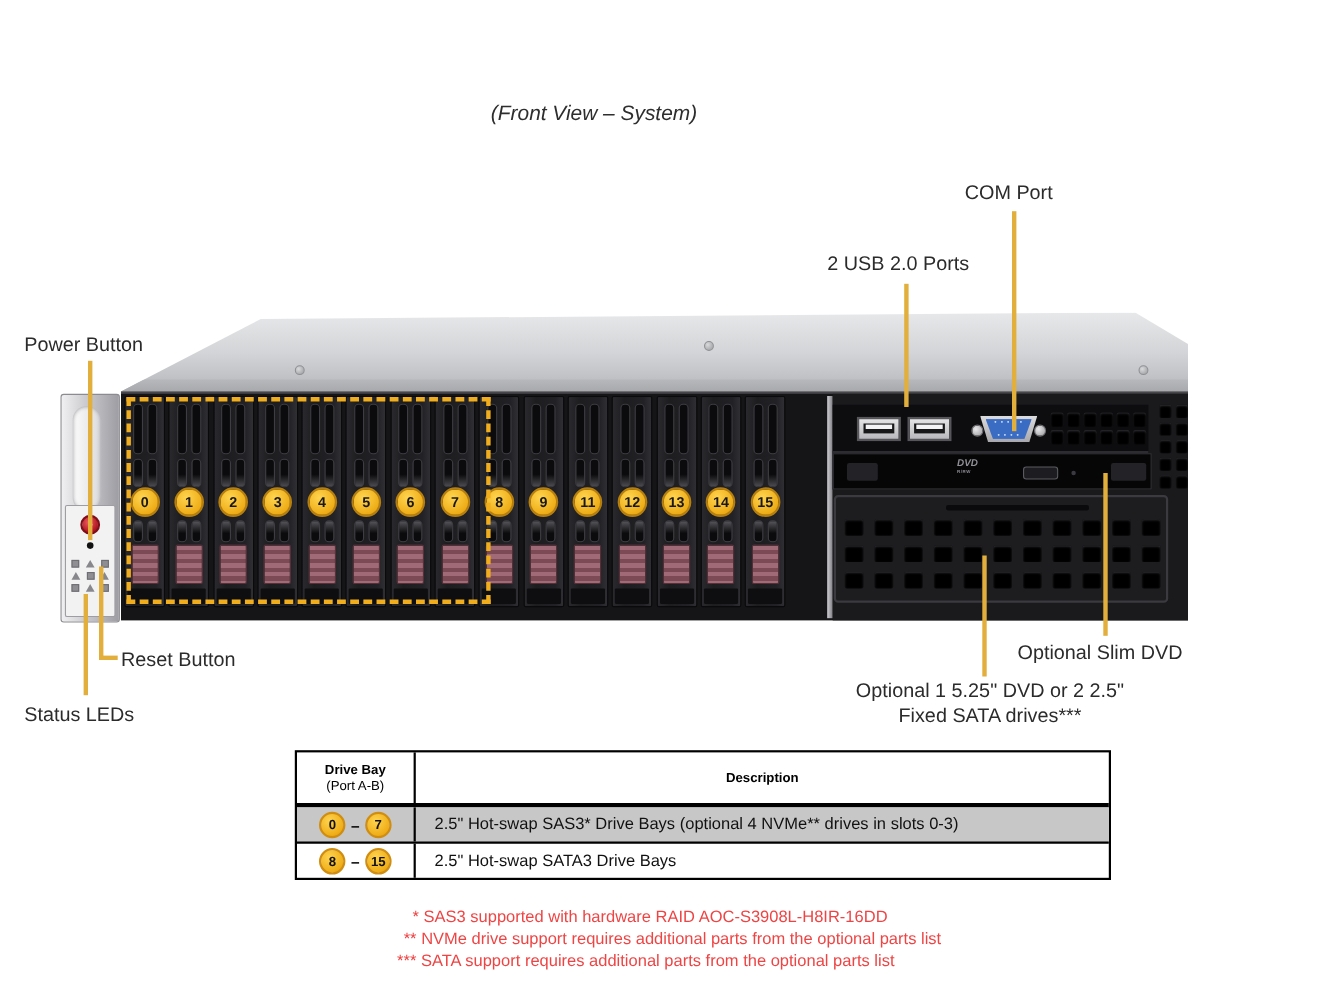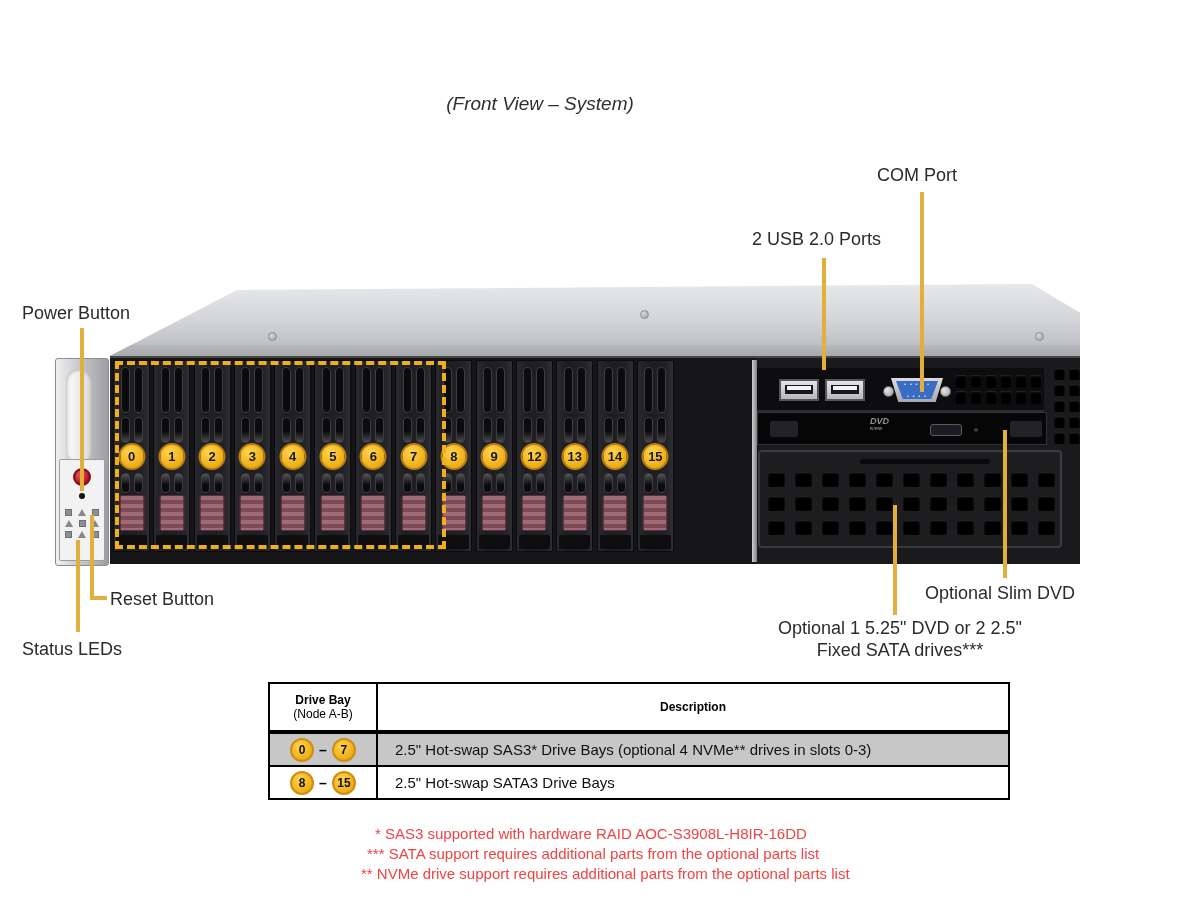--- a/index.html
+++ b/index.html
@@ -350,20 +350,37 @@
         </div>
         <div class="bay">
           <div class="sp s1">
             <i></i>
             <i></i>
           </div>
           <div class="sp s2">
             <i></i>
             <i></i>
           </div>
+          <div class="badge">11</div>
+          <div class="sp s3">
+            <i></i>
+            <i></i>
+          </div>
+          <div class="latch"></div>
+          <div class="foot"></div>
+        </div>
+        <div class="bay">
+          <div class="sp s1">
+            <i></i>
+            <i></i>
+          </div>
+          <div class="sp s2">
+            <i></i>
+            <i></i>
+          </div>
           <div class="badge">12</div>
           <div class="sp s3">
             <i></i>
             <i></i>
           </div>
           <div class="latch"></div>
           <div class="foot"></div>
         </div>
         <div class="bay">
           <div class="sp s1">
@@ -544,21 +561,21 @@
     <div class="handle-cut" style="left:14px;"></div>
     <div class="brand">
       <span>SUPERMICRO</span><span class="dot">●</span>
     </div>
   </div>
 
   <div class="dtable">
     <div class="thead">
       <div class="tc1">
         <span class="h1">Drive Bay</span>
-        <span class="h2">(Node A-B)</span>
+        <span class="h2">(Port A-B)</span>
       </div>
       <div class="tc2">
         <span class="h1">Description</span>
       </div>
     </div>
     <div class="trow alt">
       <div class="tc1">
         <span class="rbadge">0</span>
         <span class="rdash">–</span>
         <span class="rbadge">7</span>
@@ -570,17 +587,17 @@
         <span class="rbadge">8</span>
         <span class="rdash">–</span>
         <span class="rbadge">15</span>
       </div>
       <div class="tc2">2.5" Hot-swap SATA3 Drive Bays</div>
     </div>
   </div>
 
   <div class="foots">
     <div>* SAS3 supported with hardware RAID AOC-S3908L-H8IR-16DD</div>
+    <div>** NVMe drive support requires additional parts from the optional parts list</div>
     <div>*** SATA support requires additional parts from the optional parts list</div>
-    <div>** NVMe drive support requires additional parts from the optional parts list</div>
   </div>
 
 </div>
 
 </body></html>

